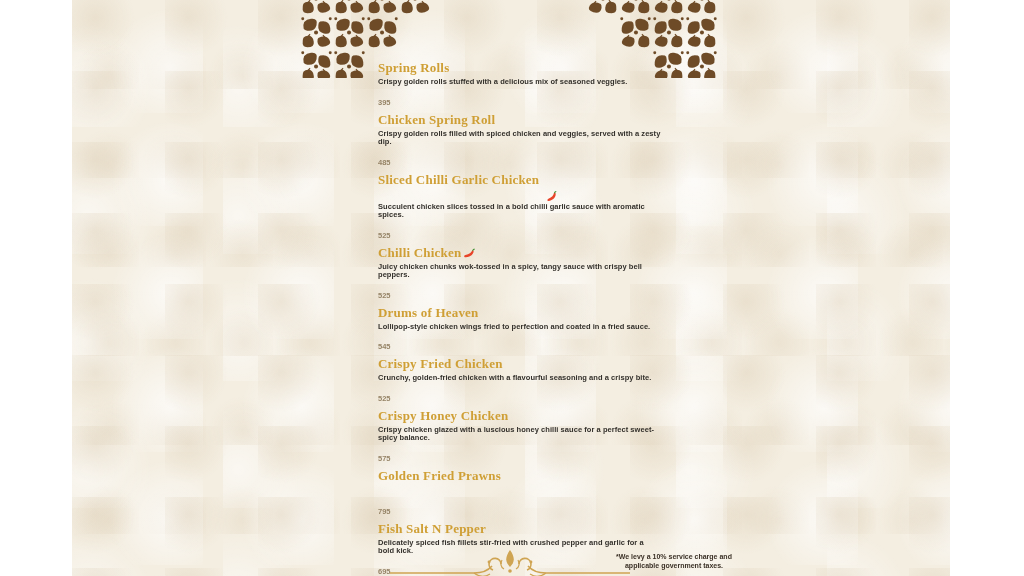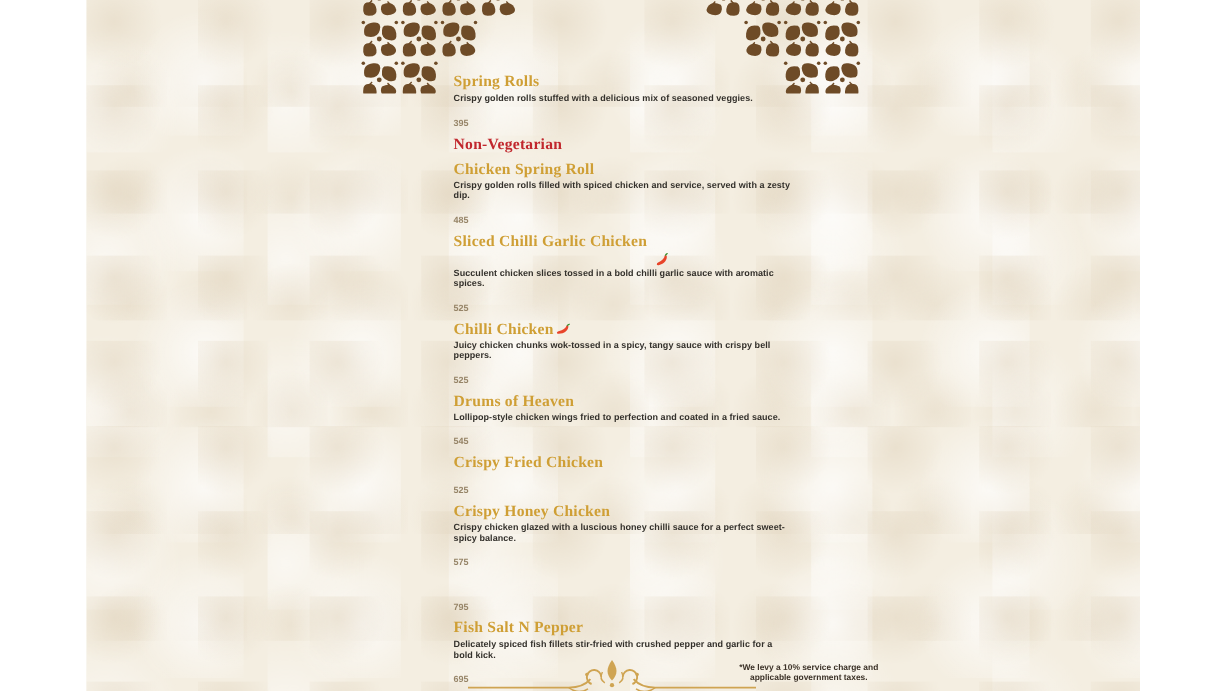--- a/index.html
+++ b/index.html
@@ -101,25 +101,24 @@
     <use href="#damask-tile" x="33" y="50" width="33" height="33"></use>
   </svg>
 
   <div class="menu-col" id="menu-col">
   <div class="entry">
     <div class="item-title"><span>Spring Rolls</span></div>
     <div class="item-desc">Crispy golden rolls stuffed with a delicious mix of seasoned veggies.</div>
     <div class="item-price">395</div>
   </div>
 
-  <div class="entry section-title">Non-Vegetarian</div>
 
   <div class="entry">
     <div class="item-title"><span>Chicken Spring Roll</span></div>
-    <div class="item-desc">Crispy golden rolls filled with spiced chicken and service, served with a zesty
+    <div class="item-desc">Crispy golden rolls filled with spiced chicken and veggies, served with a zesty
 dip.</div>
     <div class="item-price">485</div>
   </div>
 
   <div class="entry">
     <div class="item-title"><span>Sliced Chilli Garlic Chicken</span></div>
         <div class="chili-row"><svg class="" width="12" height="12" viewBox="0 0 12 12">
             <use href="#chili"></use>
           </svg></div>
     <div class="item-desc">Succulent chicken slices tossed in a bold chilli garlic sauce with aromatic
@@ -137,31 +136,33 @@
   </div>
 
   <div class="entry">
     <div class="item-title"><span>Drums of Heaven</span></div>
     <div class="item-desc">Lollipop-style chicken wings fried to perfection and coated in a fried sauce.</div>
     <div class="item-price">545</div>
   </div>
 
   <div class="entry">
     <div class="item-title"><span>Crispy Fried Chicken</span></div>
+    <div class="item-desc">Crunchy, golden-fried chicken with a flavourful seasoning and a crispy bite.</div>
     <div class="item-price">525</div>
   </div>
 
   <div class="entry">
     <div class="item-title"><span>Crispy Honey Chicken</span></div>
     <div class="item-desc">Crispy chicken glazed with a luscious honey chilli sauce for a perfect sweet-
 spicy balance.</div>
     <div class="item-price">575</div>
   </div>
 
   <div class="entry">
+    <div class="item-title"><span>Golden Fried Prawns</span></div>
         <div class="pre-desc-gap"></div>
     <div class="item-price">795</div>
   </div>
 
   <div class="entry">
     <div class="item-title"><span>Fish Salt N Pepper</span></div>
     <div class="item-desc">Delicately spiced fish fillets stir-fried with crushed pepper and garlic for a
 bold kick.</div>
     <div class="item-price">695</div>
   </div>

